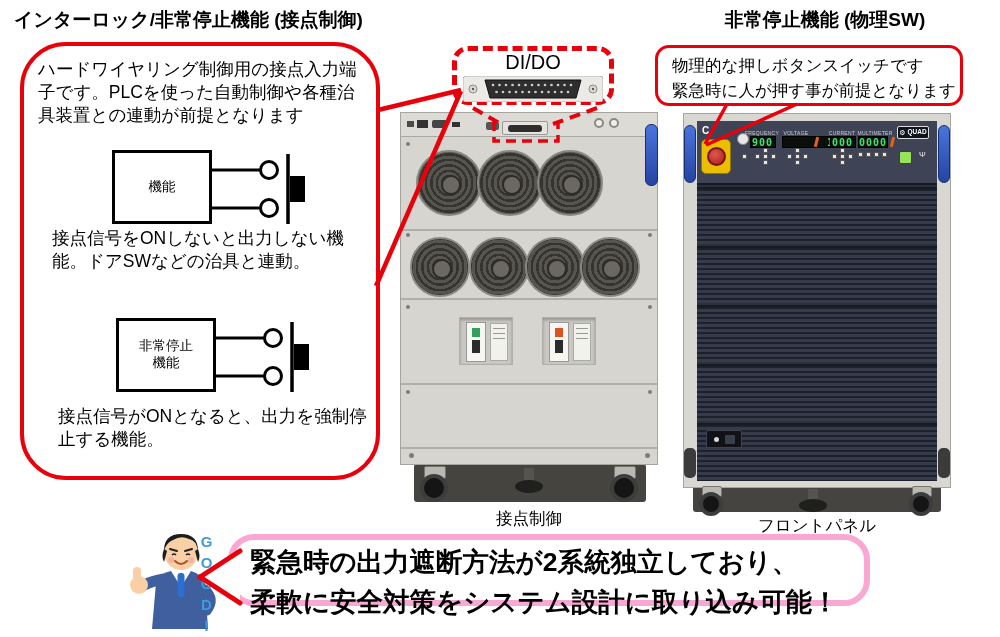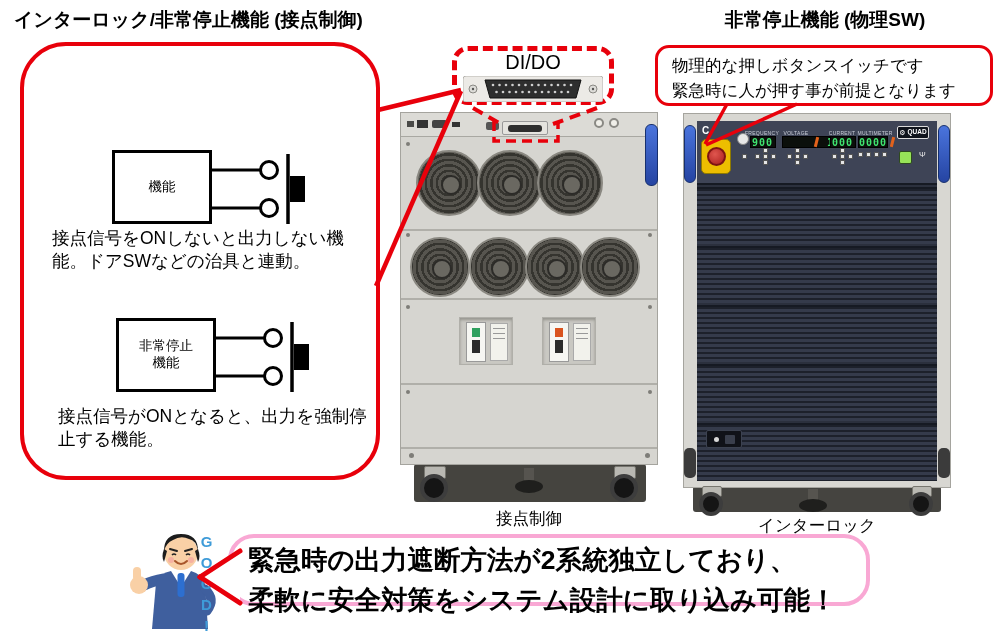--- a/index.html
+++ b/index.html
@@ -37,36 +37,37 @@
              text-align:right;padding-right:2px;letter-spacing:1px;box-sizing:border-box;}
   .pbtn{position:absolute;width:5px;height:5px;background:#e6e6e6;border:1px solid #555;box-sizing:border-box;}
   .orange-mark{position:absolute;width:3px;height:10px;background:#e2621c;transform:rotate(14deg);}
   .grille{position:absolute;left:697px;width:240px;height:57px;
           background:repeating-linear-gradient(180deg,#1d212b 0 2px,#353b4b 2px 5px);
           border-top:2px solid #161a23;box-sizing:border-box;}
   .caption{position:absolute;font-size:16.5px;text-align:center;}
   
   .good-vert{writing-mode:vertical-rl;text-orientation:upright;font-weight:bold;font-size:15px;
              color:#3e9bd8;letter-spacing:4px;line-height:1;}
-  .footer-bubble{position:absolute;left:228px;top:534px;width:642px;height:72px;border:4px solid #f9a8d4;
+  .footer-bubble{position:absolute;left:228px;top:534px;width:642px;height:72px;border:6px solid #f9a8d4;
                  border-radius:26px;background:#fff;box-sizing:border-box;z-index:10;}
   .footer-line{font-size:26.5px;font-weight:bold;line-height:1.5;white-space:nowrap;}
   svg.overlay{position:absolute;left:0;top:0;z-index:30;pointer-events:none;}
   .port{position:absolute;background:#4a4a48;}
 </style>
 </head>
 <body>
 
 <div id="stage">
 
   <div class="abs title" style="left:655px;top:7px;width:340px;text-align:center;">非常停止機能 (物理SW)</div>
   <div class="abs title" style="left:14px;top:7px;">インターロック/非常停止機能 (接点制御)</div>
 
   <div class="bubble" style="left:20px;top:42px;width:360px;height:438px;"></div>
 
+  <div class="abs jp-text" style="left:38px;top:58px;width:328px;">ハードワイヤリング制御用の接点入力端子です。PLCを使った自動制御や各種治具装置との連動が前提となります</div>
 
   <div class="relay-box" style="left:112px;top:150px;width:100px;height:74px;">
     <div>機能</div>
   </div>
   <svg class="abs" style="left:212px;top:148px;" width="110" height="80" viewBox="0 0 110 80">
     <line x1="0" y1="22" x2="48" y2="22" stroke="#000" stroke-width="3"></line>
     <line x1="0" y1="60" x2="48" y2="60" stroke="#000" stroke-width="3"></line>
     <circle cx="57" cy="22" r="8.5" fill="#fff" stroke="#000" stroke-width="3"></circle>
     <circle cx="57" cy="60" r="8.5" fill="#fff" stroke="#000" stroke-width="3"></circle>
     <line x1="76" y1="6" x2="76" y2="76" stroke="#000" stroke-width="3.5"></line>
@@ -120,21 +121,21 @@
           <circle cx="72.5" cy="16" r="1.3"></circle>
           <circle cx="79" cy="16" r="1.3"></circle>
           <circle cx="85.5" cy="16" r="1.3"></circle>
           <circle cx="92" cy="16" r="1.3"></circle>
           <circle cx="98.5" cy="16" r="1.3"></circle>
           <circle cx="105" cy="16" r="1.3"></circle>
       </g>
     </svg>
   </div>
 
-  <div class="bubble-small" style="left:655px;top:45px;width:338px;height:61px;">
+  <div class="bubble-small" style="left:655px;top:45px;width:308px;height:61px;">
     <div class="abs" style="left:14px;top:5px;font-size:16.5px;line-height:1.5;white-space:nowrap;">
       <div>物理的な押しボタンスイッチです</div>
       <div>緊急時に人が押す事が前提となります</div>
     </div>
   </div>
 
   <div class="abs" style="left:400px;top:112px;width:258px;height:353px;background:#d6d5d0;border:1px solid #a5a49e;box-sizing:border-box;z-index:5;"></div>
 
   <div class="abs" style="left:401px;top:113px;width:256px;height:23px;background:#dcdbd6;border-bottom:1px solid #a9a8a2;z-index:6;"></div>
   <div class="port" style="left:407px;top:121px;width:7px;height:6px;z-index:7;"></div>
@@ -277,21 +278,21 @@
   <div class="handle-dark" style="left:684px;top:448px;height:30px;z-index:8;"></div>
   <div class="handle-dark" style="left:938px;top:448px;height:30px;z-index:8;"></div>
 
   <div class="abs" style="left:693px;top:486px;width:248px;height:26px;background:#454440;border-radius:3px;z-index:4;"></div>
   <div class="caster-bracket" style="left:702px;top:486px;width:20px;height:11px;z-index:6;"></div>
   <div class="caster-wheel" style="left:699px;top:492px;width:24px;height:24px;z-index:6;"></div>
   <div class="caster-bracket" style="left:912px;top:486px;width:20px;height:11px;z-index:6;"></div>
   <div class="caster-wheel" style="left:909px;top:492px;width:24px;height:24px;z-index:6;"></div>
   <div class="abs" style="left:808px;top:489px;width:10px;height:11px;background:#56544f;z-index:6;"></div>
   <div class="abs" style="left:799px;top:499px;width:28px;height:13px;background:#1f1f1d;border-radius:50%;z-index:6;"></div>
-  <div class="caption" style="left:683px;top:515px;width:268px;">インターロック</div>
+  <div class="caption" style="left:683px;top:515px;width:268px;">フロントパネル</div>
 
   <svg class="abs" style="left:126px;top:527px;z-index:9;" width="100" height="110" viewBox="0 0 100 110">
 
     <path d="M38,52 Q26,54 18,58" stroke="#3f5f9e" stroke-width="11" fill="none" stroke-linecap="round"></path>
     <rect x="7" y="40" width="8" height="14" rx="4" fill="#f9d0a6"></rect>
     <circle cx="13" cy="58" r="9" fill="#f9d0a6"></circle>
 
     <path d="M30,56 Q34,46 45,44 L65,44 Q76,47 79,57 L82,102 L26,102 Z" fill="#3f5f9e"></path>
     <path d="M45,44 L55,60 L65,44 Z" fill="#ffffff"></path>
     <rect x="51.5" y="46" width="7" height="24" rx="3" fill="#2d6fd0"></rect>

